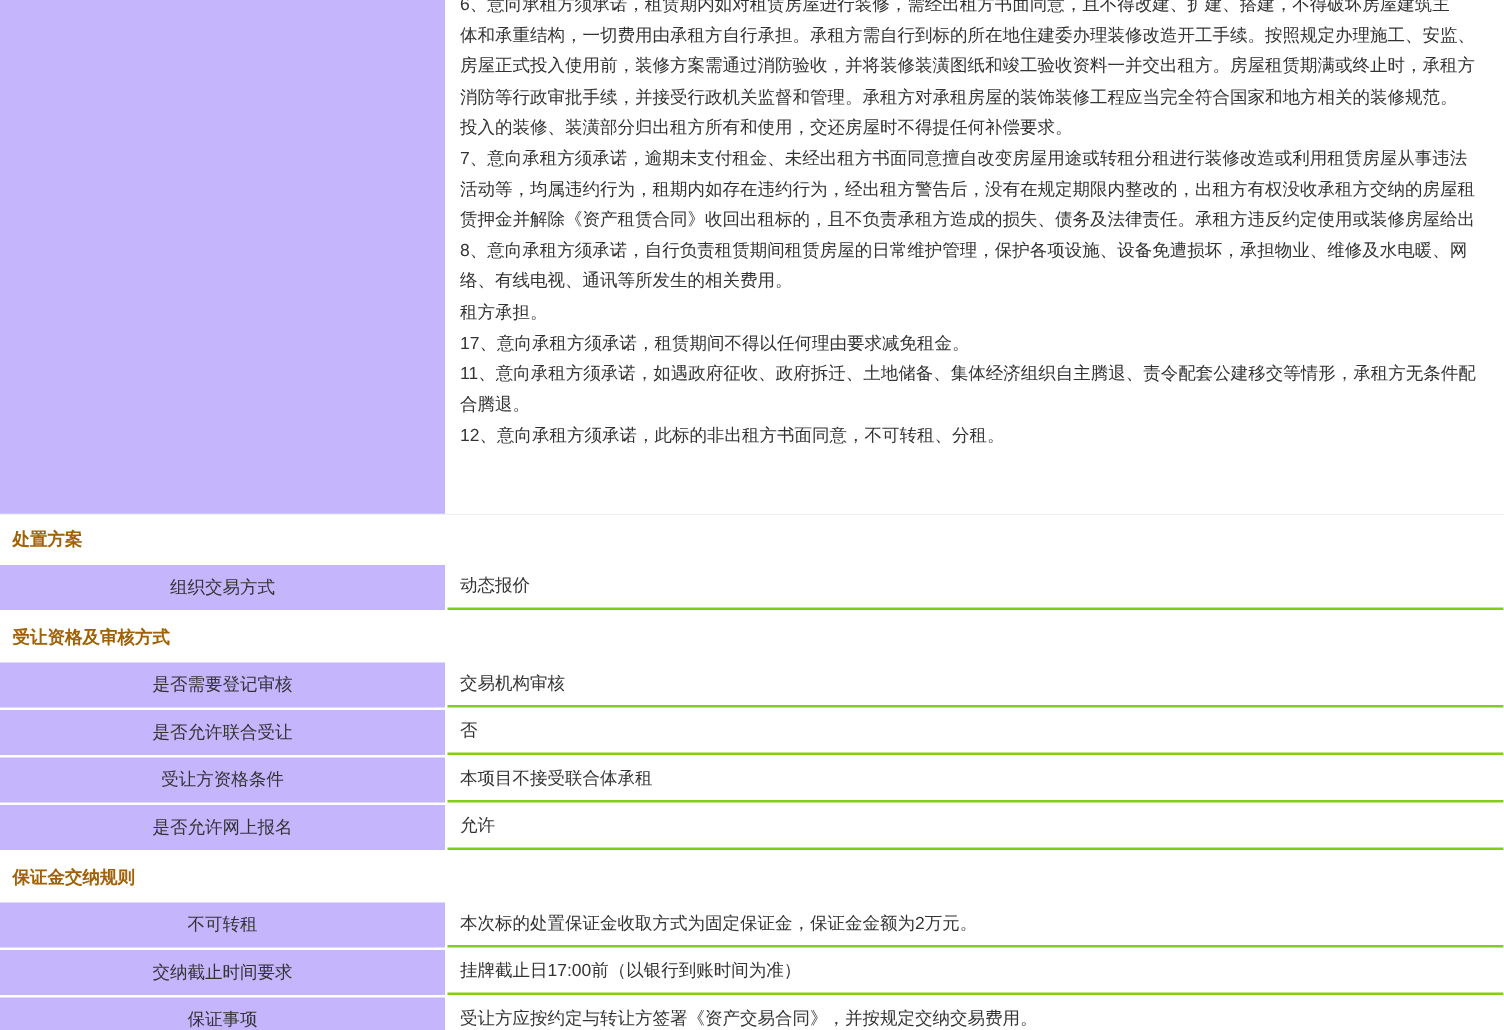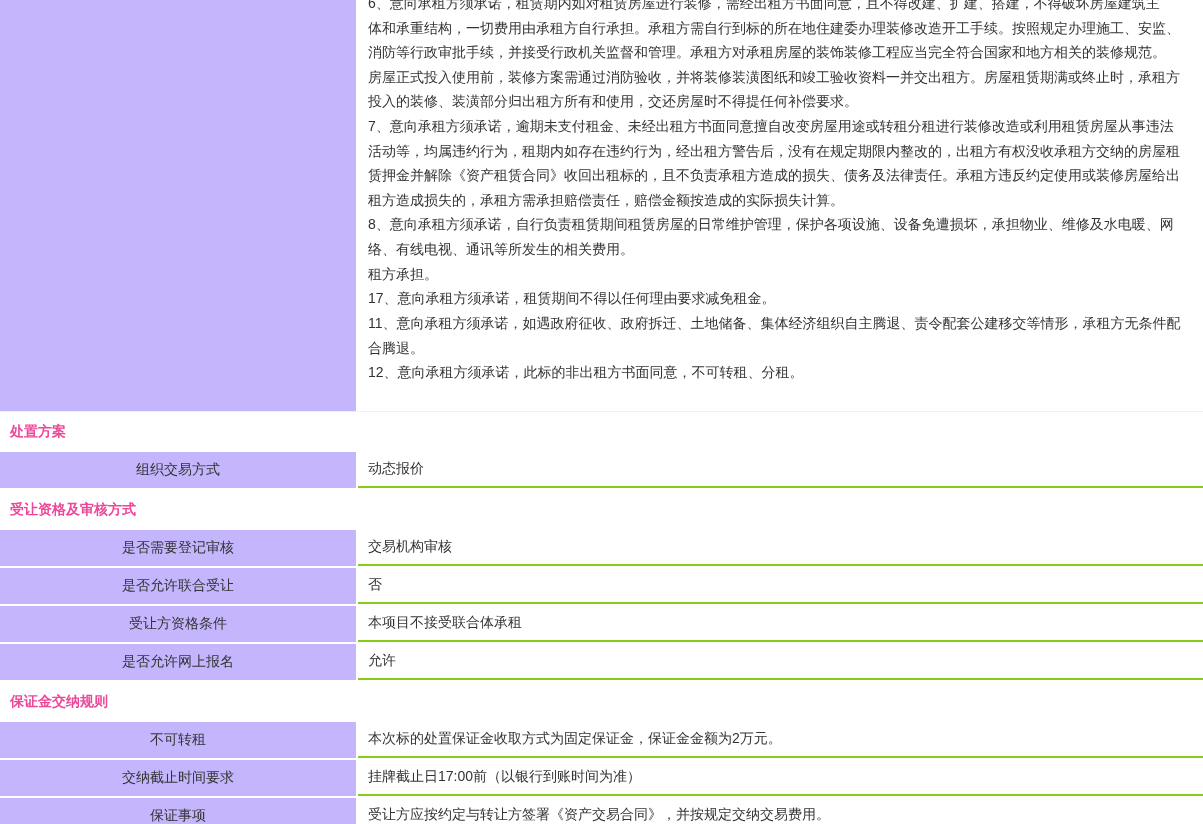--- a/index.html
+++ b/index.html
@@ -27,21 +27,21 @@
   .notice-row .value-col { display:block; }
   .notice-lines { margin-top:-9px; }
   .notice-line {
     height:24.62px; line-height:24.62px;
     white-space:nowrap; overflow:hidden; color:#333333;
   }
 
   
   .section-title {
     height:40px; display:flex; align-items:center;
-    padding-left:10px; font-weight:bold; color:#ec4899; background:#ffffff;
+    padding-left:10px; font-weight:bold; color:#a16207; background:#ffffff;
     overflow:hidden; white-space:nowrap;
   }
 
   
   .data-row { height:36px; margin-bottom:2px; }
   .data-row .value-col {
     display:flex; align-items:center;
     border-bottom:2px solid #84cc16;
   }
 </style>
@@ -52,33 +52,32 @@
 
   <div class="flex-row notice-row">
     <div class="label-col"></div>
     <div class="value-col">
       <div class="notice-lines">
 
           <div class="notice-line">6、意向承租方须承诺，租赁期内如对租赁房屋进行装修，需经出租方书面同意，且不得改建、扩建、搭建，不得破坏房屋建筑主</div>
 
           <div class="notice-line">体和承重结构，一切费用由承租方自行承担。承租方需自行到标的所在地住建委办理装修改造开工手续。按照规定办理施工、安监、</div>
 
+          <div class="notice-line">房屋正式投入使用前，装修方案需通过消防验收，并将装修装潢图纸和竣工验收资料一并交出租方。房屋租赁期满或终止时，承租方</div>
+
           <div class="notice-line">消防等行政审批手续，并接受行政机关监督和管理。承租方对承租房屋的装饰装修工程应当完全符合国家和地方相关的装修规范。</div>
-
-          <div class="notice-line">房屋正式投入使用前，装修方案需通过消防验收，并将装修装潢图纸和竣工验收资料一并交出租方。房屋租赁期满或终止时，承租方</div>
 
           <div class="notice-line">投入的装修、装潢部分归出租方所有和使用，交还房屋时不得提任何补偿要求。</div>
 
           <div class="notice-line">7、意向承租方须承诺，逾期未支付租金、未经出租方书面同意擅自改变房屋用途或转租分租进行装修改造或利用租赁房屋从事违法</div>
 
           <div class="notice-line">活动等，均属违约行为，租期内如存在违约行为，经出租方警告后，没有在规定期限内整改的，出租方有权没收承租方交纳的房屋租</div>
 
           <div class="notice-line">赁押金并解除《资产租赁合同》收回出租标的，且不负责承租方造成的损失、债务及法律责任。承租方违反约定使用或装修房屋给出</div>
 
-          <div class="notice-line">租方造成损失的，承租方需承担赔偿责任，赔偿金额按造成的实际损失计算。</div>
 
           <div class="notice-line">8、意向承租方须承诺，自行负责租赁期间租赁房屋的日常维护管理，保护各项设施、设备免遭损坏，承担物业、维修及水电暖、网</div>
 
           <div class="notice-line">络、有线电视、通讯等所发生的相关费用。</div>
 
 
           <div class="notice-line">租方承担。</div>
 
           <div class="notice-line">17、意向承租方须承诺，租赁期间不得以任何理由要求减免租金。</div>
 

